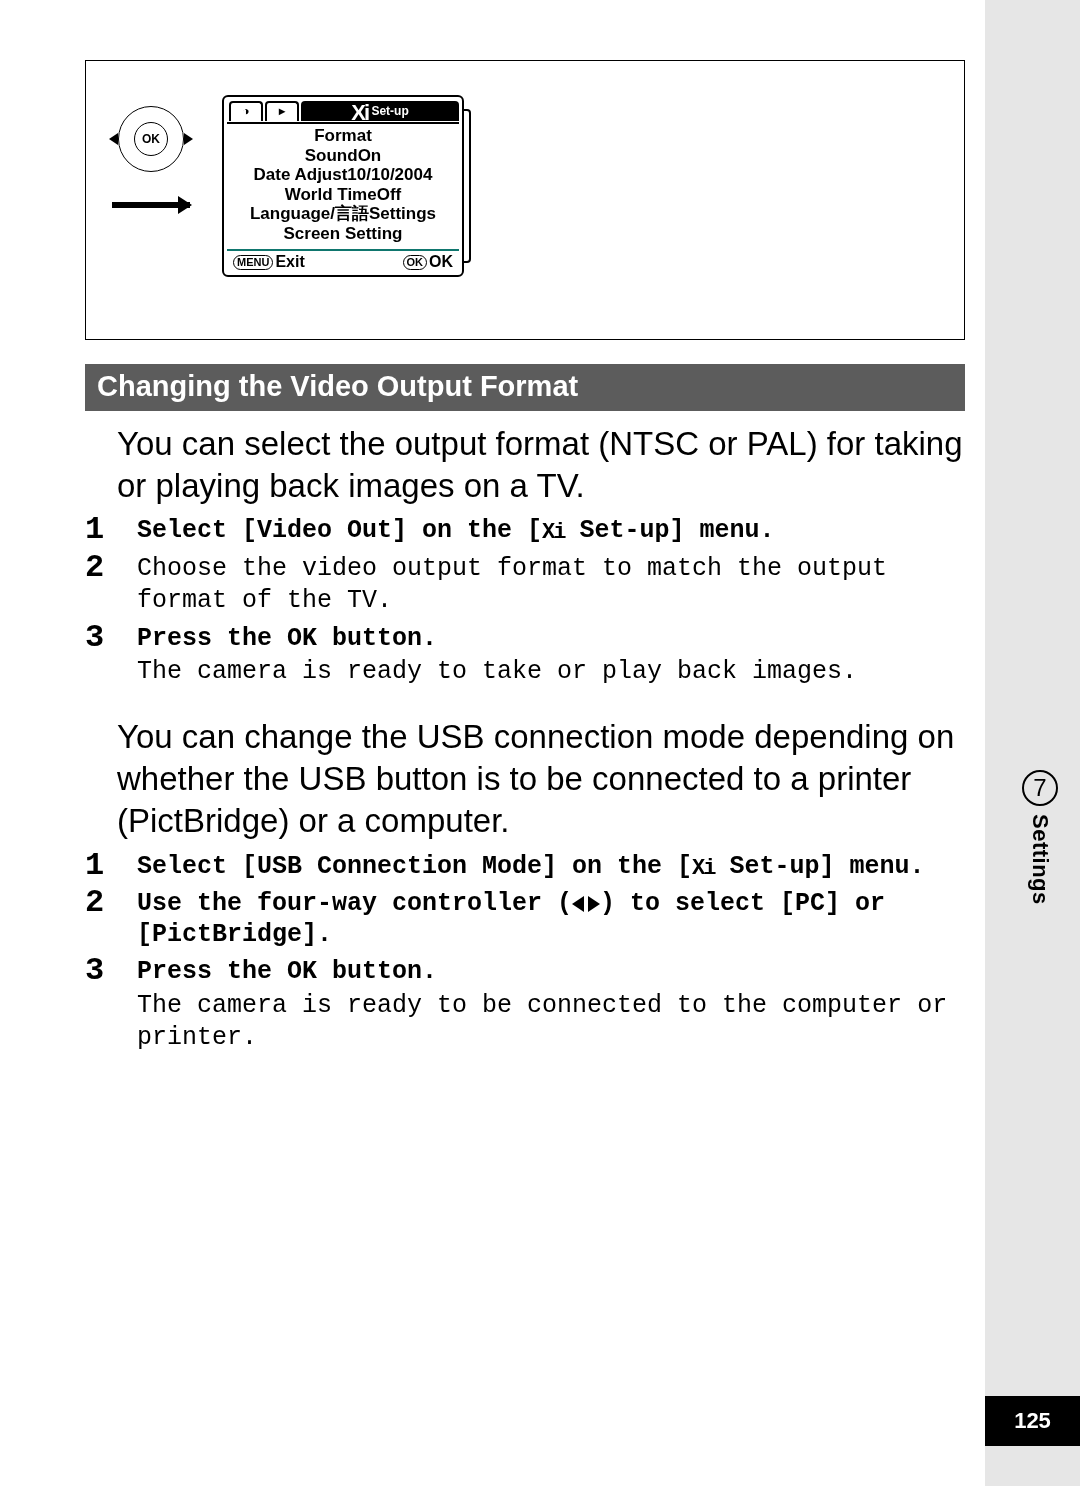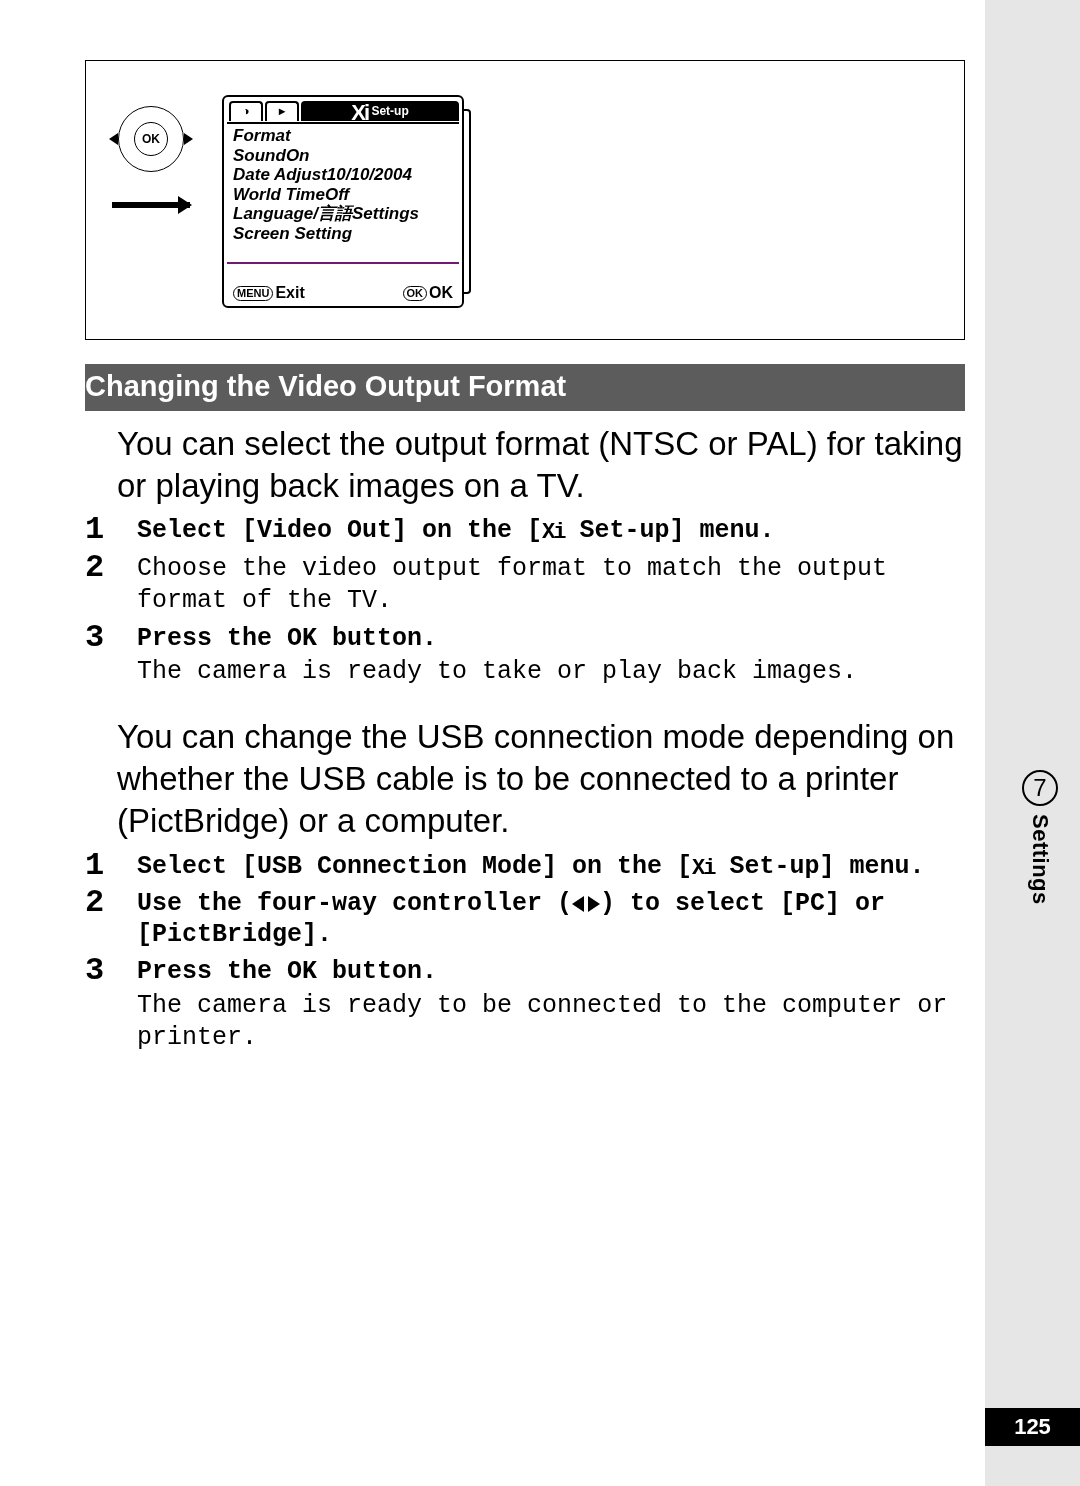--- a/index.html
+++ b/index.html
@@ -15,21 +15,21 @@
     position: absolute;
     top: 0; right: 0; bottom: 0;
     width: 95px;
     background: #e6e6e6;
   }
   .page-num-box {
     position: absolute;
     right: 0;
     bottom: 40px;
     width: 95px;
-    height: 38px;
+    height: 50px;
     background: #000;
     color: #fff;
     font-weight: bold;
     font-size: 22px;
     display: flex;
     align-items: center;
     justify-content: center;
   }
   .chapter-tab {
     position: absolute;
@@ -153,27 +153,27 @@
   }
   .lcd .tab.active {
     background: #000; color: #fff;
     width: auto;
     padding: 0 6px;
     flex: 1;
   }
   .lcd .menu-list {
     padding: 2px 6px 4px 6px;
   }
-  .lcd .menu-row { display: flex; justify-content: flex-start; font-style: italic; }
+  .lcd .menu-row { display: flex; justify-content: center; }
   .lcd .footer {
-    border-top: 2px solid #701a75;
+    border-top: 2px solid #0f766e;
     display: flex;
     justify-content: space-between;
-    padding: 20px 6px 0 6px;
-    margin-top: 15px;
+    padding: 2px 6px 0 6px;
+    margin-top: 2px;
     font-size: 16px;
   }
   .lcd .footer .pill {
     border: 1.5px solid #000;
     border-radius: 8px;
     font-size: 11px;
     padding: 0 3px;
     margin-right: 2px;
     display: inline-block;
     line-height: 13px;
@@ -187,21 +187,21 @@
     border: 2px solid #000;
     border-left: none;
     border-radius: 0 4px 4px 0;
   }
 
   .section-bar {
     background: #5c5c5c;
     color: #fff;
     font-size: 29px;
     font-weight: bold;
-    padding: 6px 12px 8px 0;
+    padding: 6px 12px 8px 12px;
     margin-bottom: 12px;
   }
   .para {
     font-size: 33px;
     line-height: 1.28;
     margin-bottom: 8px;
     margin-left: 32px;
   }
   ol.steps {
     list-style: none;
@@ -325,21 +325,21 @@
     </li>
     <li>
       <div class="step-body">Choose the video output format to match the output format of the TV.</div>
     </li>
     <li>
       <div class="step-title">Press the OK button.</div>
       <div class="step-body">The camera is ready to take or play back images.</div>
     </li>
   </ol>
 
-  <p class="para">You can change the USB connection mode depending on whether the USB cable is to be connected to a printer (PictBridge) or a computer.</p>
+  <p class="para">You can change the USB connection mode depending on whether the USB button is to be connected to a printer (PictBridge) or a computer.</p>
 
   <ol class="steps">
     <li>
       <div class="step-title">
         <span>Select [USB Connection Mode] on the [</span><span class="setup-icon">Xi</span><span> Set-up] menu.</span>
       </div>
     </li>
     <li>
       <div class="step-title">
         <span>Use the four-way controller (</span><span class="tri l"></span><span class="tri r"></span><span>) to select [PC] or [PictBridge].</span>

